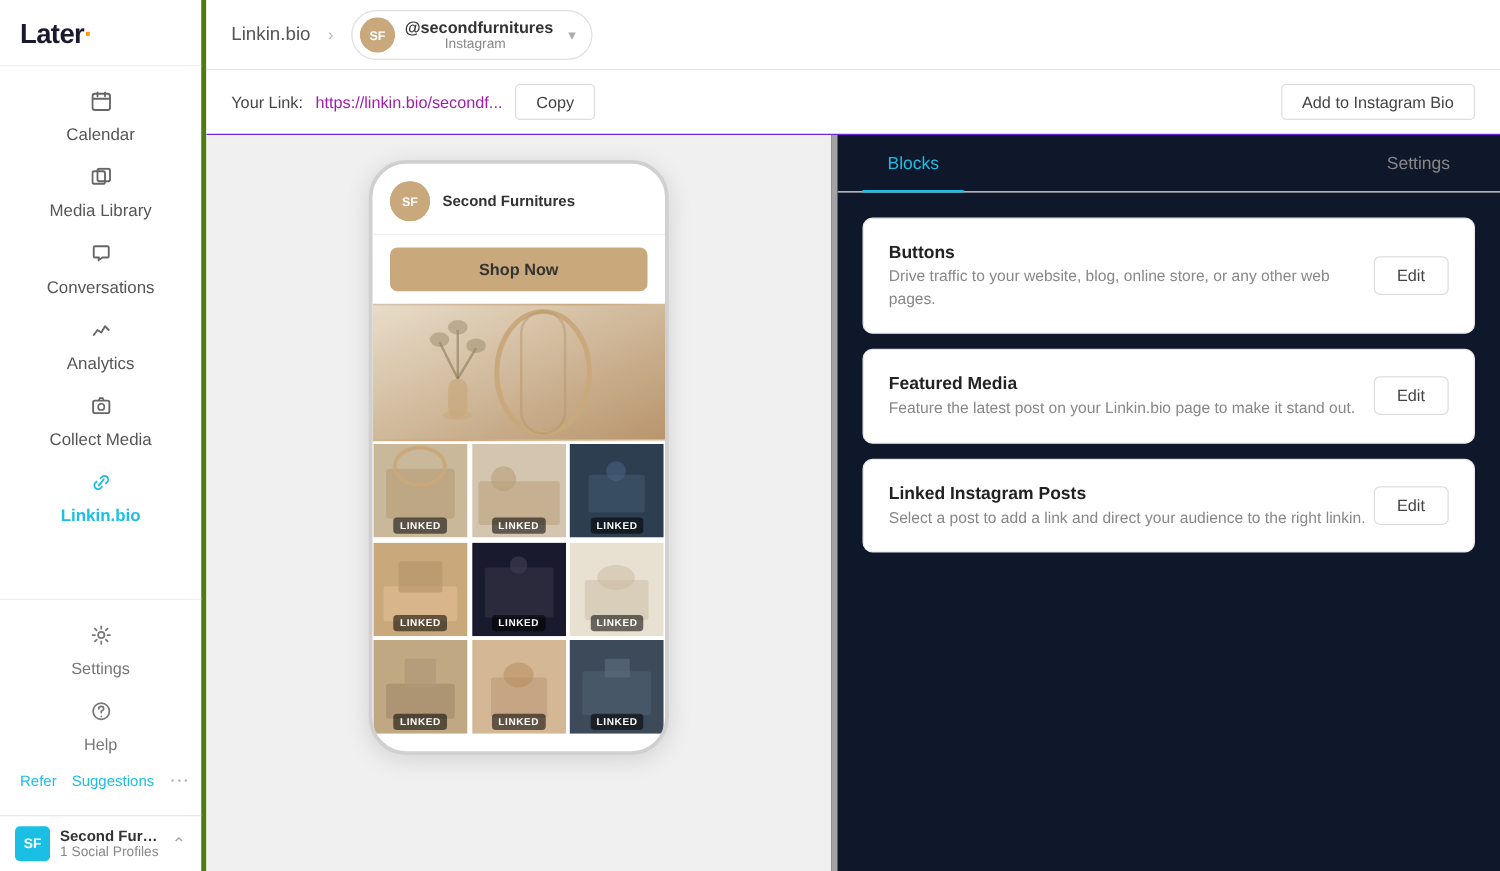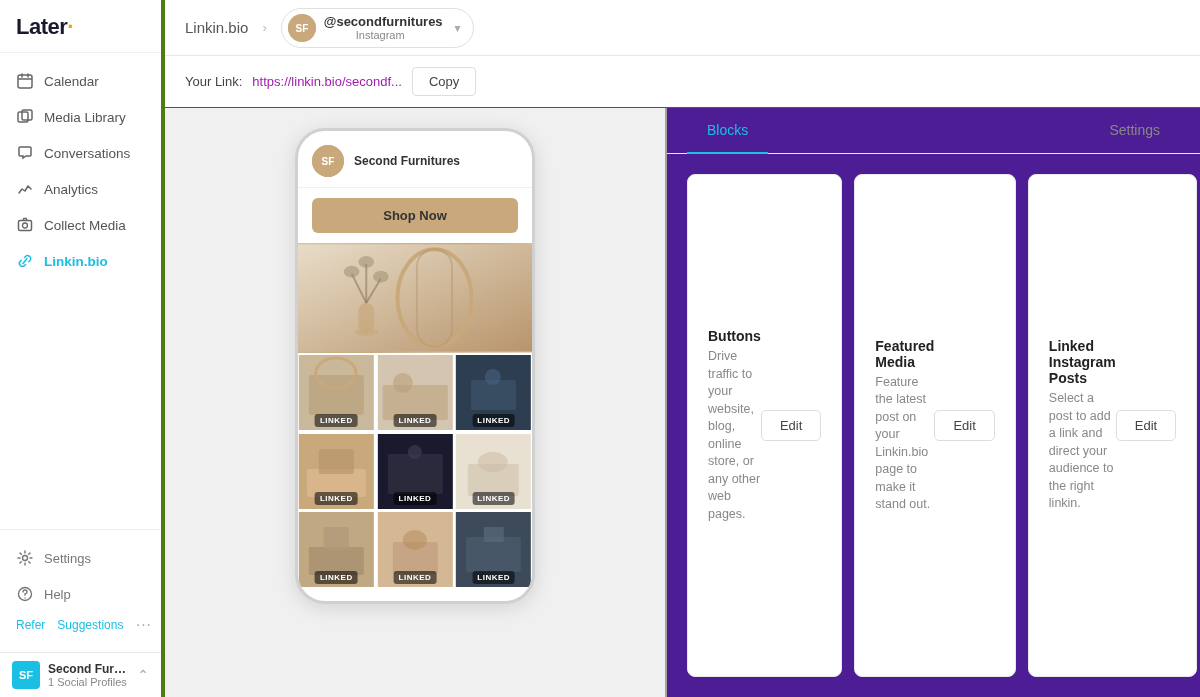--- a/index.html
+++ b/index.html
@@ -30,20 +30,21 @@
     .nav-item {
       display: flex;
       align-items: center;
       gap: 10px;
       padding: 9px 16px;
       cursor: pointer;
       color: #555;
       font-size: 13.5px;
       border-radius: 0;
       transition: background 0.15s;
+      flex-direction: column;
     }
     .nav-item.active { color: #1cbfe4; font-weight: 600; }
     .nav-icon {
       width: 18px;
       height: 18px;
       display: flex;
       align-items: center;
       justify-content: center;
       flex-shrink: 0;
       font-size: 15px;
@@ -238,22 +239,22 @@
       font-size: 8px;
       font-weight: 700;
       padding: 2px 5px;
       border-radius: 3px;
       letter-spacing: 0.5px;
     }
 
     
     #right-panel {
       flex: 1;
-      background: #4c1d95;
-      border-left: 2px solid #a3a3a3;
+      background: #0f172a;
+      border-left: 5px solid #a3a3a3;
       display: flex;
       flex-direction: column;
       overflow: hidden;
     }
 
     .tabs-row {
       display: flex;
       border-bottom: 1px solid #e8e8e8;
       padding: 0 20px;
     }
@@ -271,21 +272,21 @@
       font-weight: 500;
     }
     .tab-spacer { flex: 1; }
     .cursor-indicator { width: 10px; height: 10px; align-self: center; }
 
     .blocks-content {
       padding: 20px;
       overflow-y: auto;
       flex: 1;
       display: flex;
-      flex-direction: row;
+      flex-direction: column;
       gap: 12px;
     }
 
     .block-card {
       border: 1px solid #e8e8e8;
       border-radius: 8px;
       padding: 18px 20px;
       display: flex;
       align-items: center;
       background: #fff;
@@ -427,20 +428,21 @@
         <div class="profile-platform">Instagram</div>
       </div>
       <span class="profile-chevron">▾</span>
     </div>
   </div>
 
   <div id="linkbar">
     <span class="link-label">Your Link:</span>
     <a class="link-url" href="#">https://linkin.bio/secondf...</a>
     <button class="copy-btn">Copy</button>
+    <button class="add-bio-btn">Add to Instagram Bio</button>
   </div>
 
   <div id="content">
 
     <div id="preview-panel">
       <div class="phone-mockup">
         <div class="phone-header">
           <div class="phone-avatar">
             <svg width="32" height="32" viewBox="0 0 32 32">
                 <rect width="32" height="32" rx="16" fill="#c9a87c"></rect>

